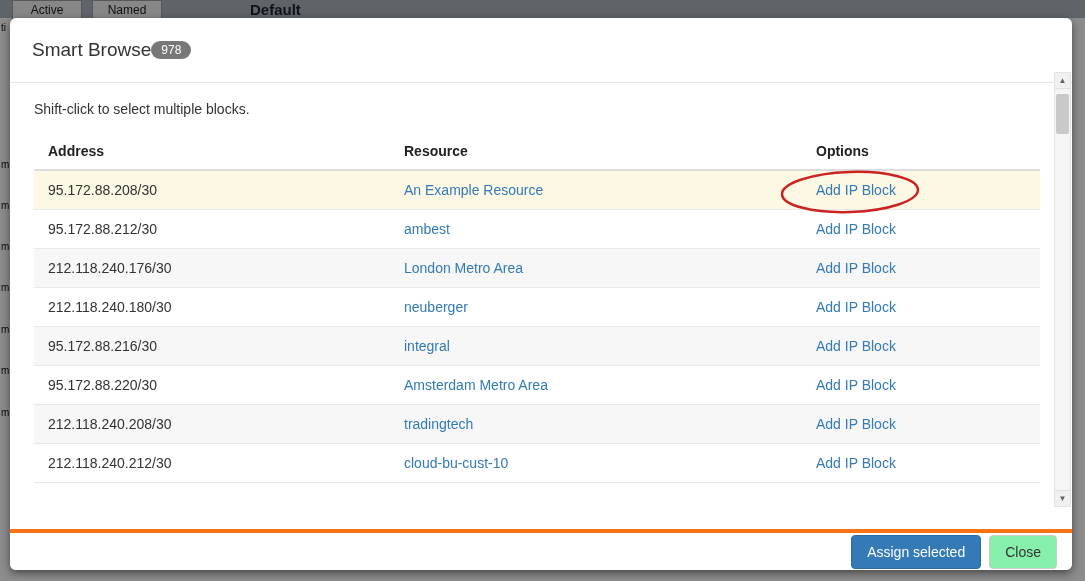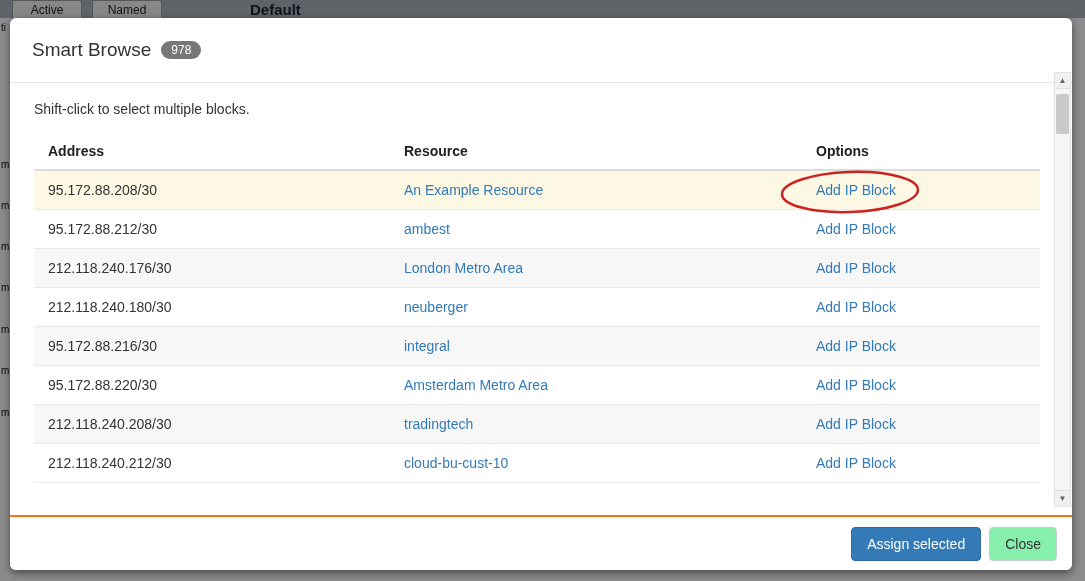--- a/index.html
+++ b/index.html
@@ -45,21 +45,21 @@
     position: absolute; left: 10px; top: 18px;
     width: 1062px; height: 552px;
     background: #ffffff;
     border-radius: 6px;
     box-shadow: 0 3px 9px rgba(0,0,0,0.5);
   }
   .modal-header {
     height: 60px;
     padding: 32px 22px;
     border-bottom: 1px solid #e5e5e5;
-    display: flex; align-items: center; gap: 10px;
+    display: flex; align-items: center; 
   }
   .modal-title { font-size: 19px; color: #333; }
   .badge {
     background: #777777; color: #ffffff;
     font-size: 12px; font-weight: normal;
     padding: 3px 10px; border-radius: 10px;
     line-height: 1;
   }
   .modal-body {
     position: relative;
@@ -104,22 +104,22 @@
   .sb-btn.down { bottom: 0; border-top: 1px solid #e0e0e0; }
   .sb-thumb {
     position: absolute; left: 1px; top: 21px;
     width: 13px; height: 40px;
     background: #c9c9c9; border-radius: 2px; cursor: grab;
   }
 
   
   .modal-footer {
     position: absolute; left: 0; right: 0; bottom: 0;
-    height: 55px;
-    border-top: 2px solid #f97316;
+    height: 41px;
+    border-top: 4px solid #f97316;
     display: flex; justify-content: flex-end; align-items: center;
     gap: 8px; padding-right: 15px;
     background: #ffffff;
     border-radius: 0 0 6px 6px;
   }
   .btn {
     font-family: "Liberation Sans", sans-serif;
     font-size: 14px; padding: 8px 15px;
     border-radius: 4px; cursor: pointer;
   }

